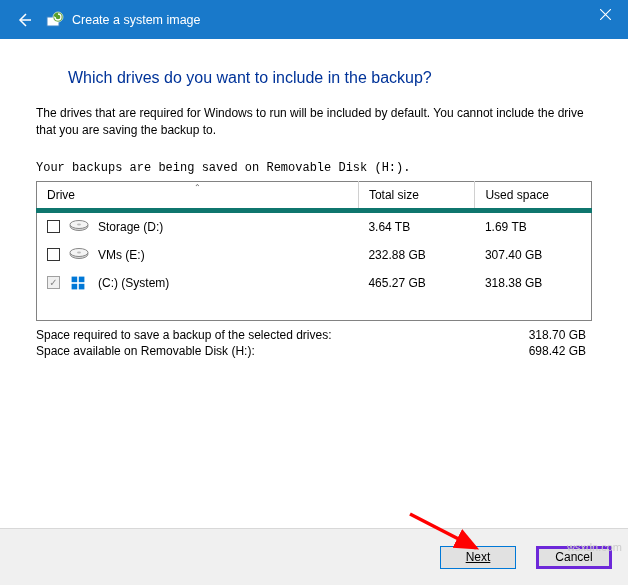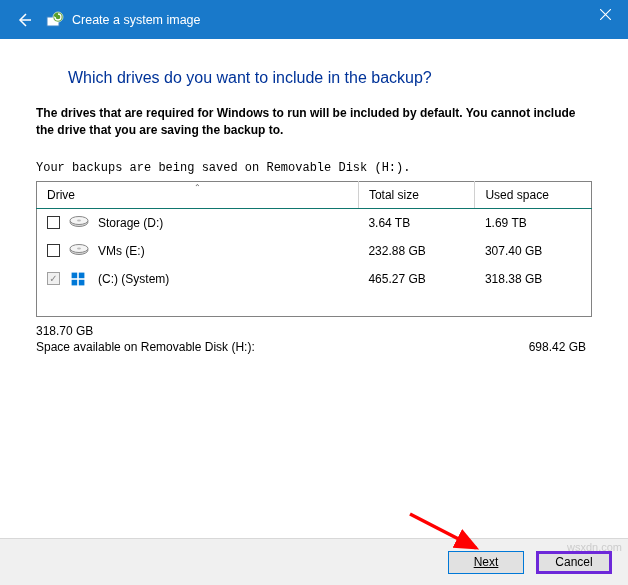--- a/index.html
+++ b/index.html
@@ -44,39 +44,38 @@
   font-size: 16px;
   font-weight: 400;
   margin-bottom: 18px;
   margin-left: 32px;
 }
 .desc {
   color: #000;
   font-size: 12px;
   line-height: 1.4;
   margin-bottom: 22px;
-  font-weight: bold;
 }
 .saving {
   font-size: 12px;
   margin-bottom: 6px;
   font-family: Liberation Mono, monospace;
 }
 .table {
   border: 1px solid #828282;
   border-collapse: collapse;
   width: 100%;
 }
 .table th {
   text-align: left;
   font-weight: 400;
   font-size: 12px;
   padding: 6px 10px;
   border-right: 1px solid #d0d0d0;
-  border-bottom: 1px solid #0f766e;
+  border-bottom: 5px solid #0f766e;
   background: #fff;
   position: relative;
 }
 .table th:last-child { border-right: none; }
 .table td {
   padding: 6px 10px;
   font-size: 12px;
   vertical-align: middle;
 }
 .table tr.filler td { height: 24px; }
@@ -101,28 +100,28 @@
 }
 .summary { margin-top: 6px; }
 .summary-row {
   display: flex; justify-content: space-between;
   font-size: 12px;
   padding: 1px 6px 1px 0;
 }
 .footer {
   position: absolute;
   bottom: 0; left: 0; right: 0;
-  height: 47px;
+  height: 57px;
   background: #f0f0f0;
   border-top: 1px solid #d8d8d8;
   display: flex;
   align-items: center;
   justify-content: flex-end;
   padding-right: 16px;
-  gap: 12px;
+  gap: 20px;
 }
 .btn {
   min-width: 76px;
   height: 23px;
   background: #e1e1e1;
   border: 3px solid #6d28d9;
   font-size: 12px;
   font-family: inherit;
   cursor: pointer;
   padding: 0 10px;
@@ -236,20 +235,21 @@
         <tr class="filler">
           <td></td>
           <td></td>
           <td></td>
         </tr>
       </tbody>
   </table>
 
   <div class="summary">
     <div class="summary-row">
+      <span>Space required to save a backup of the selected drives:</span>
       <span>318.70 GB</span>
     </div>
     <div class="summary-row">
       <span>Space available on Removable Disk (H:):</span>
       <span>698.42 GB</span>
     </div>
   </div>
 </div>
 
 <div class="footer">

